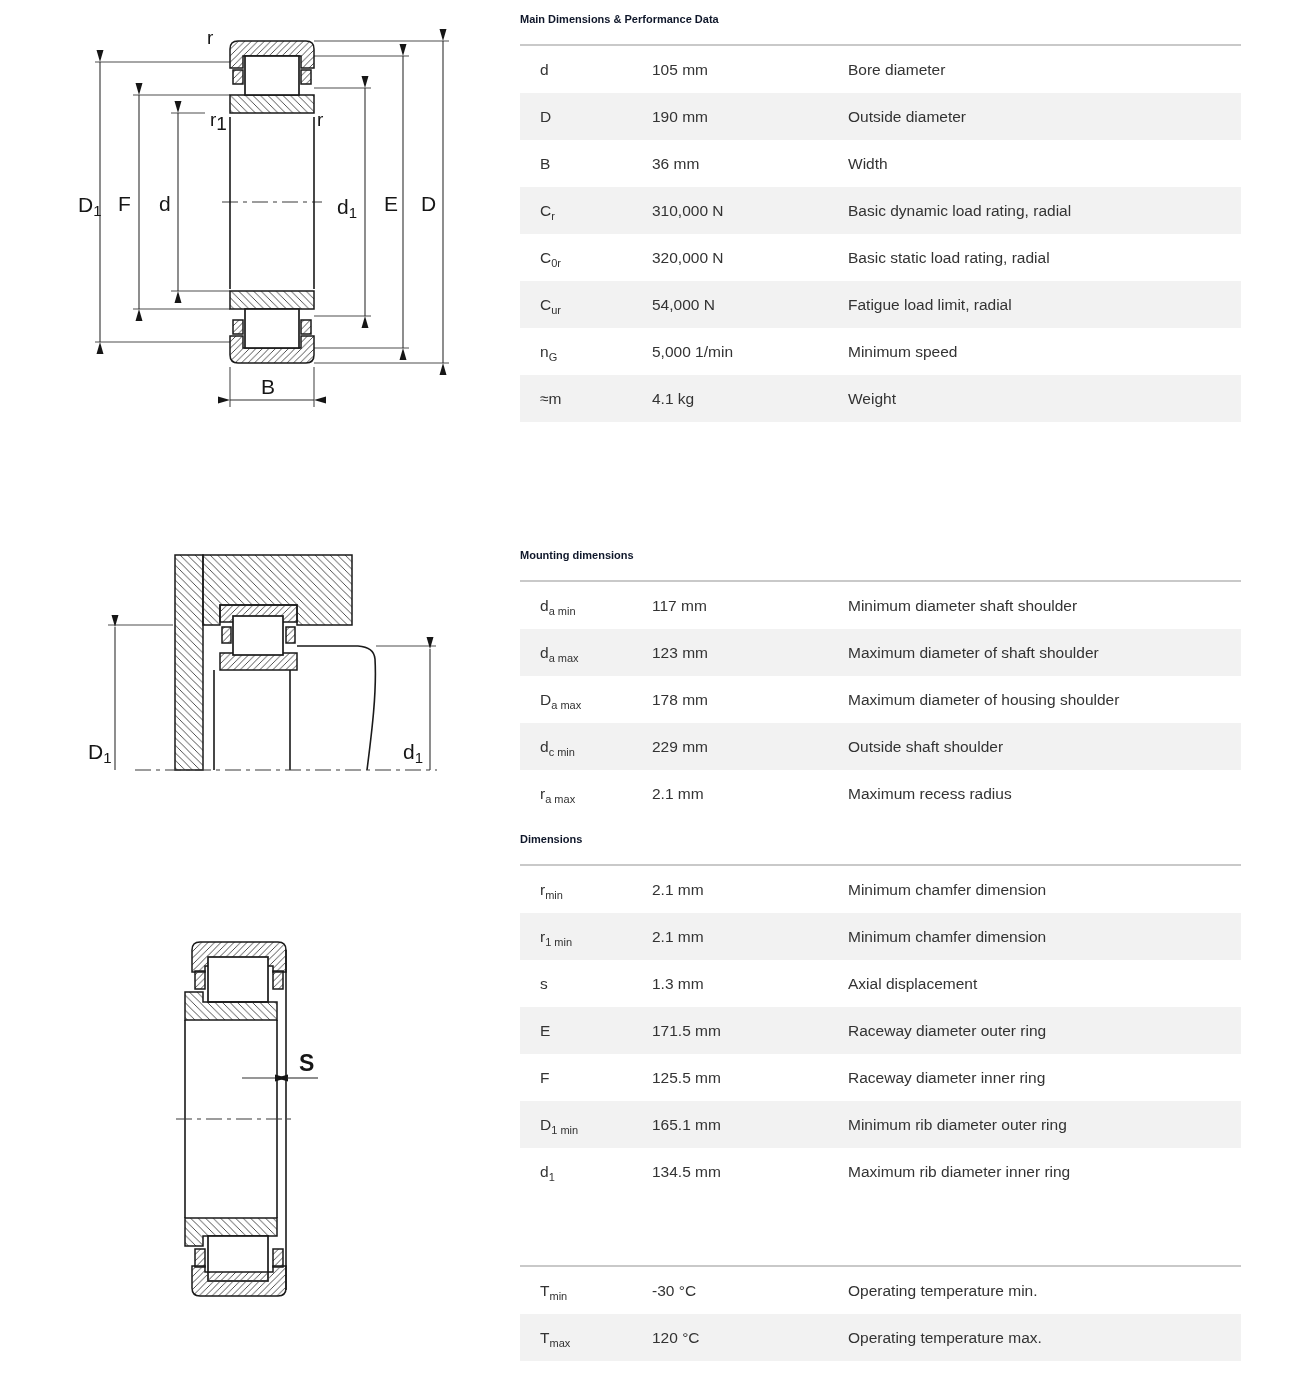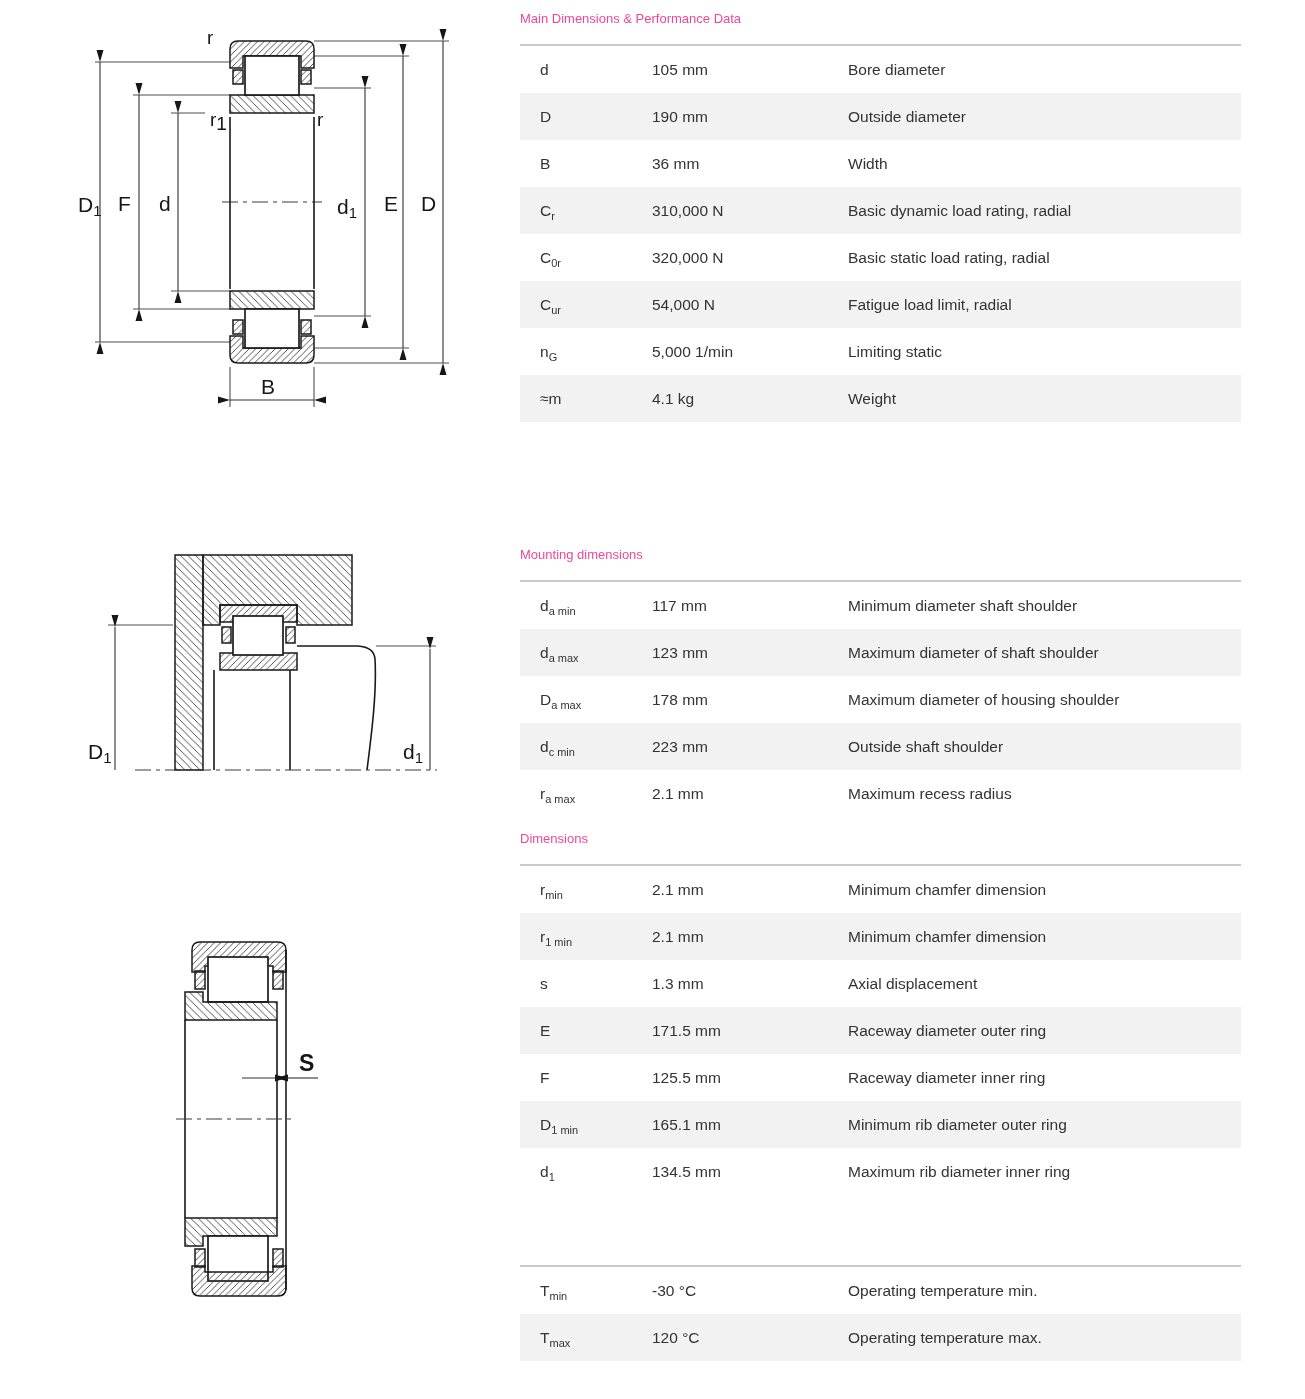--- a/index.html
+++ b/index.html
@@ -1,20 +1,20 @@
 <!DOCTYPE html>
 <html><head>
 <meta charset="utf-8">
 <style>
   html,body{margin:0;padding:0;background:#fff;}
   #page{position:relative;width:1305px;height:1399px;background:#fff;overflow:hidden;
         font-family:"Liberation Sans",sans-serif;color:#333;}
   
   .section{position:absolute;left:520px;width:721px;}
-  .sec-title{height:36px;font-size:13px;font-weight:normal;color:#ec4899;line-height:22px;}
+  .sec-title{height:36px;font-size:11px;font-weight:bold;color:#0f172a;line-height:22px;}
   .tbl{border-top:2px solid #c9c9c9;}
   .row{height:47px;display:flex;align-items:center;font-size:15.5px;}
   .row:nth-child(even){background:#f2f2f2;}
   .cell-sym{width:132px;padding-left:20px;box-sizing:border-box;flex:none;}
   .cell-val{width:196px;flex:none;}
   .cell-desc{flex:1;}
   sub{font-size:11px;line-height:0;}
   
   #drawings{position:absolute;left:0;top:0;}
   .oline{stroke:#1a1a1a;stroke-width:1.6;fill:none;}
@@ -168,21 +168,21 @@
           <span class="cell-desc">Basic static load rating, radial</span>
         </div>
       <div class="row">
           <span class="cell-sym"><span>C</span><sub>ur</sub></span>
           <span class="cell-val">54,000 N</span>
           <span class="cell-desc">Fatigue load limit, radial</span>
         </div>
       <div class="row">
           <span class="cell-sym"><span>n</span><sub>G</sub></span>
           <span class="cell-val">5,000 1/min</span>
-          <span class="cell-desc">Limiting static</span>
+          <span class="cell-desc">Minimum speed</span>
         </div>
       <div class="row">
           <span class="cell-sym"><span>≈m</span><sub></sub></span>
           <span class="cell-val">4.1 kg</span>
           <span class="cell-desc">Weight</span>
         </div>
     </div>
   </div>
 
   <div class="section" style="top:544px">
@@ -198,21 +198,21 @@
           <span class="cell-val">123 mm</span>
           <span class="cell-desc">Maximum diameter of shaft shoulder</span>
         </div>
       <div class="row">
           <span class="cell-sym"><span>D</span><sub>a max</sub></span>
           <span class="cell-val">178 mm</span>
           <span class="cell-desc">Maximum diameter of housing shoulder</span>
         </div>
       <div class="row">
           <span class="cell-sym"><span>d</span><sub>c min</sub></span>
-          <span class="cell-val">223 mm</span>
+          <span class="cell-val">229 mm</span>
           <span class="cell-desc">Outside shaft shoulder</span>
         </div>
       <div class="row">
           <span class="cell-sym"><span>r</span><sub>a max</sub></span>
           <span class="cell-val">2.1 mm</span>
           <span class="cell-desc">Maximum recess radius</span>
         </div>
     </div>
   </div>
 

